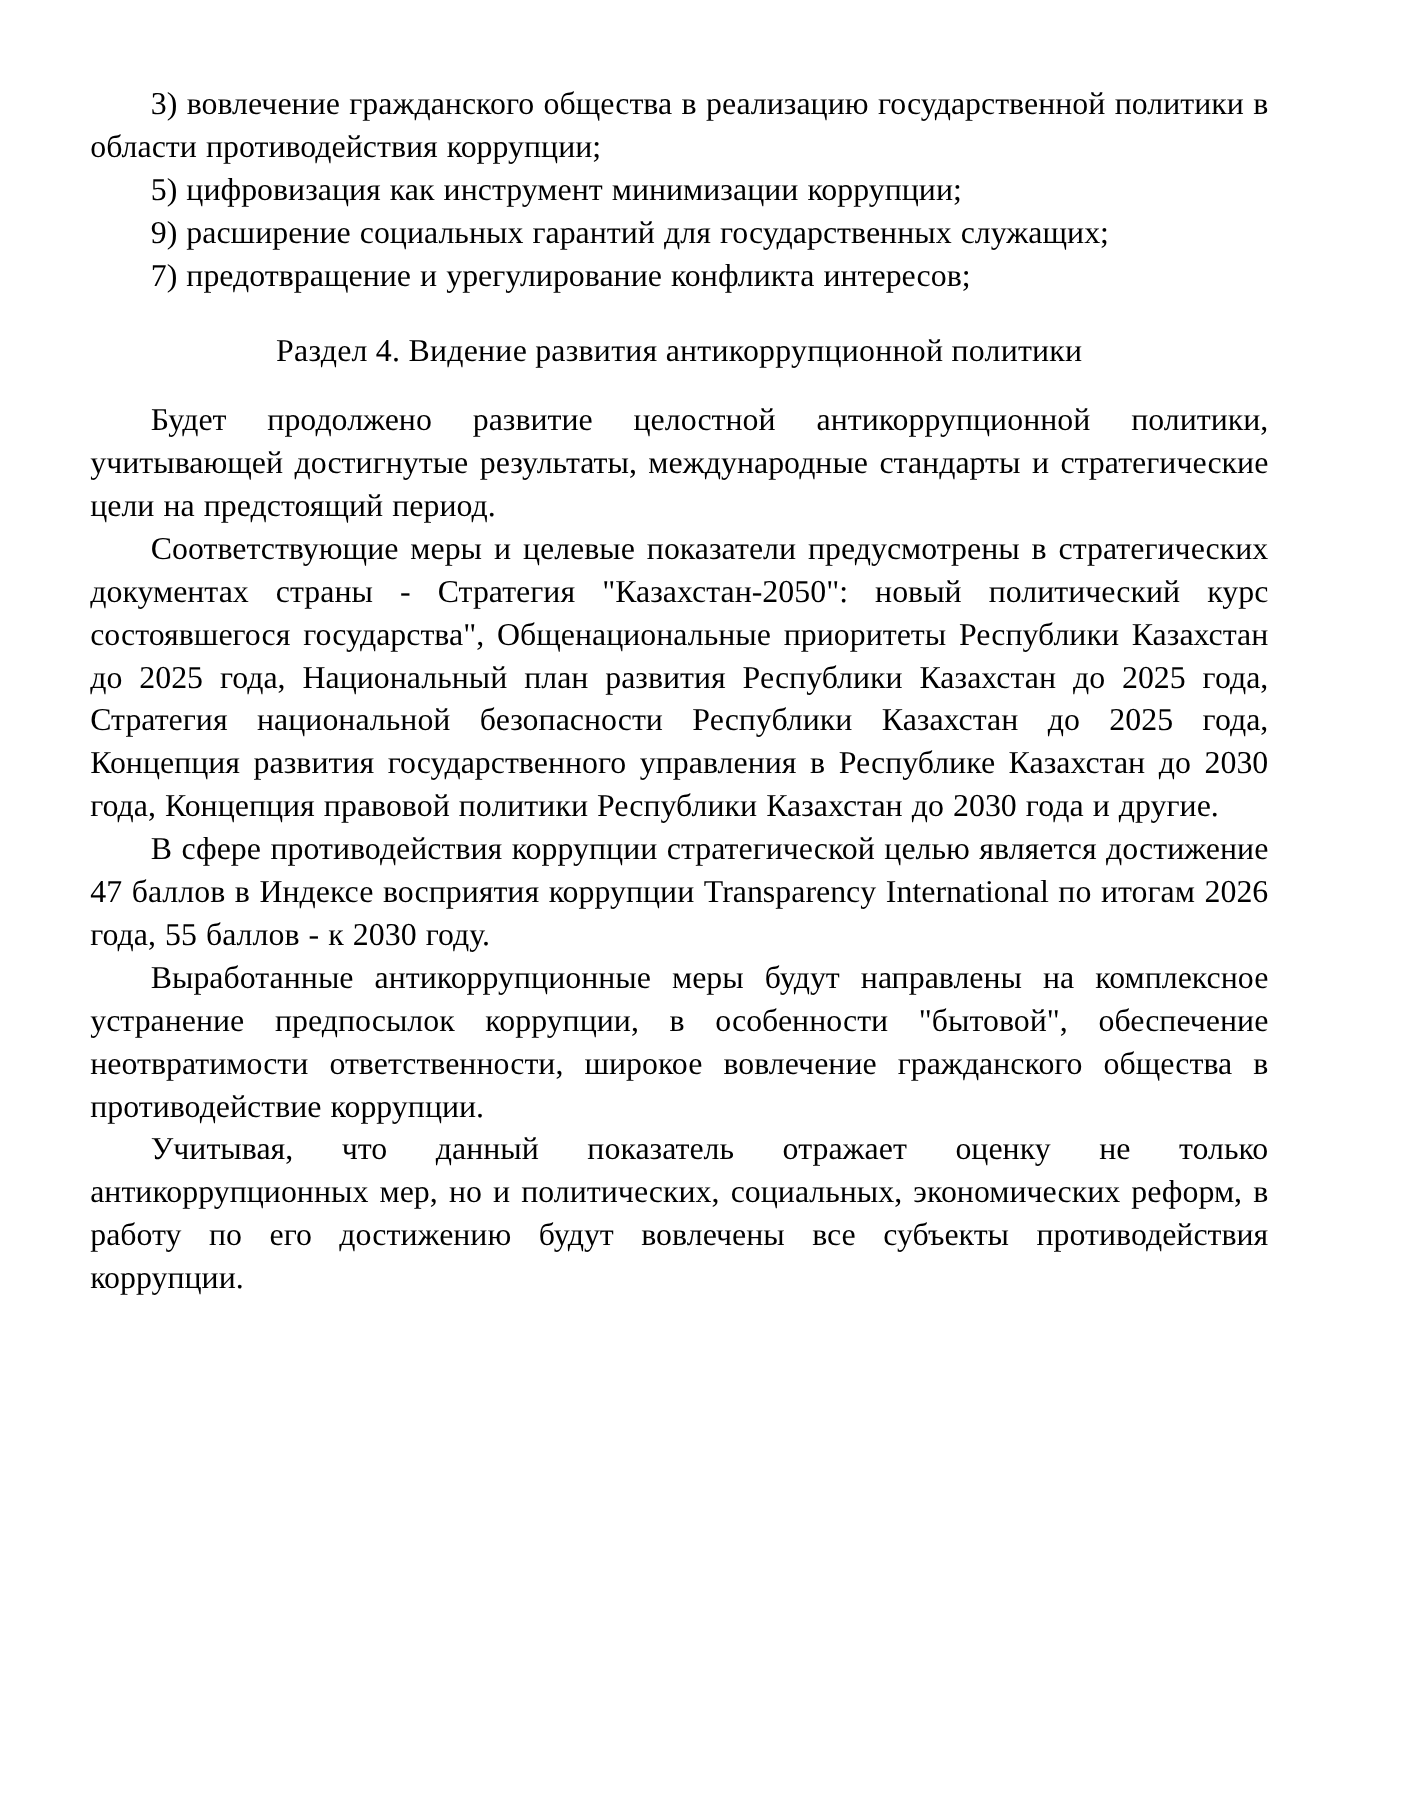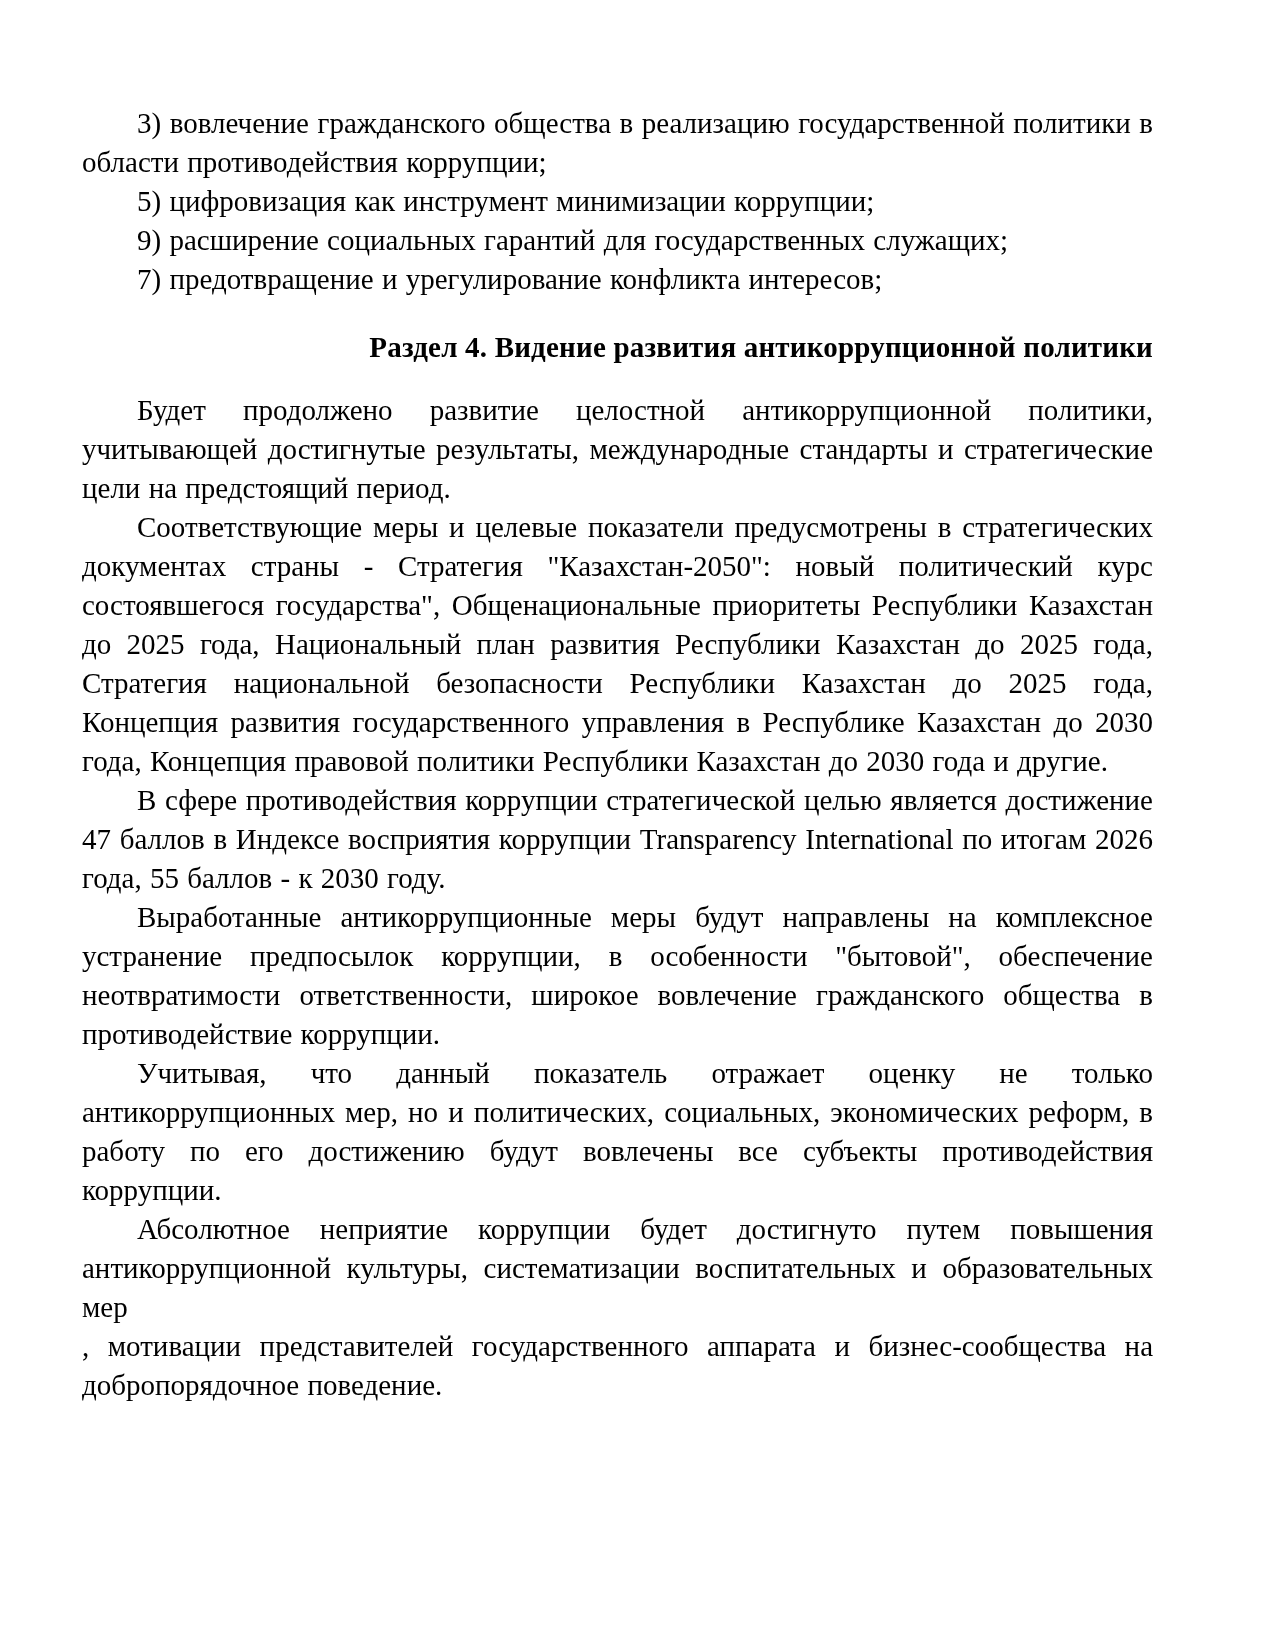--- a/index.html
+++ b/index.html
@@ -7,38 +7,38 @@
     padding: 0;
     background: #ffffff;
   }
   .page {
     position: relative;
     width: 1229px;
     min-height: 1650px;
     box-sizing: border-box;
     background: #ffffff;
     color: #000000;
-    padding: 104px 76px 40px 82px;
+    padding: 76px 76px 40px 82px;
     font-family: "Liberation Serif", "DejaVu Serif", serif;
     font-size: 29px;
     line-height: 39px;
   }
   .para {
     margin: 0;
     text-align: justify;
     text-indent: 55px;
     white-space: pre-line; 
     word-spacing: 1px;
   }
   .section-heading {
     margin: 29px 0 24px 0;
     font-size: 29px;
     line-height: 39px;
-    font-weight: bold;
-    text-align: right;
+    font-weight: normal;
+    text-align: center;
     text-indent: 0;
     letter-spacing: 0.2px;
   }
 </style>
 </head>
 <body>
 
 <div class="page">
 
   <p class="para">3) вовлечение гражданского общества в реализацию государственной политики в области противодействия коррупции;</p>
@@ -46,16 +46,14 @@
   <p class="para">9) расширение социальных гарантий для государственных служащих;</p>
   <p class="para">7) предотвращение и урегулирование конфликта интересов;</p>
 
   <h2 class="section-heading">Раздел 4. Видение развития антикоррупционной политики</h2>
 
   <p class="para">Будет продолжено развитие целостной антикоррупционной политики, учитывающей достигнутые результаты, международные стандарты и стратегические цели на предстоящий период.</p>
   <p class="para">Соответствующие меры и целевые показатели предусмотрены в стратегических документах страны - Стратегия "Казахстан-2050": новый политический курс состоявшегося государства", Общенациональные приоритеты Республики Казахстан до 2025 года, Национальный план развития Республики Казахстан до 2025 года, Стратегия национальной безопасности Республики Казахстан до 2025 года, Концепция развития государственного управления в Республике Казахстан до 2030 года, Концепция правовой политики Республики Казахстан до 2030 года и другие.</p>
   <p class="para">В сфере противодействия коррупции стратегической целью является достижение 47 баллов в Индексе восприятия коррупции Transparency International по итогам 2026 года, 55 баллов - к 2030 году.</p>
   <p class="para">Выработанные антикоррупционные меры будут направлены на комплексное устранение предпосылок коррупции, в особенности "бытовой", обеспечение неотвратимости ответственности, широкое вовлечение гражданского общества в противодействие коррупции.</p>
   <p class="para">Учитывая, что данный показатель отражает оценку не только антикоррупционных мер, но и политических, социальных, экономических реформ, в работу по его достижению будут вовлечены все субъекты противодействия коррупции.</p>
-  <p class="para">Абсолютное неприятие коррупции будет достигнуто путем повышения антикоррупционной культуры, систематизации воспитательных и образовательных мер
-, мотивации представителей государственного аппарата и бизнес-сообщества на добропорядочное поведение.</p>
 
 </div>
 
 </body></html>

